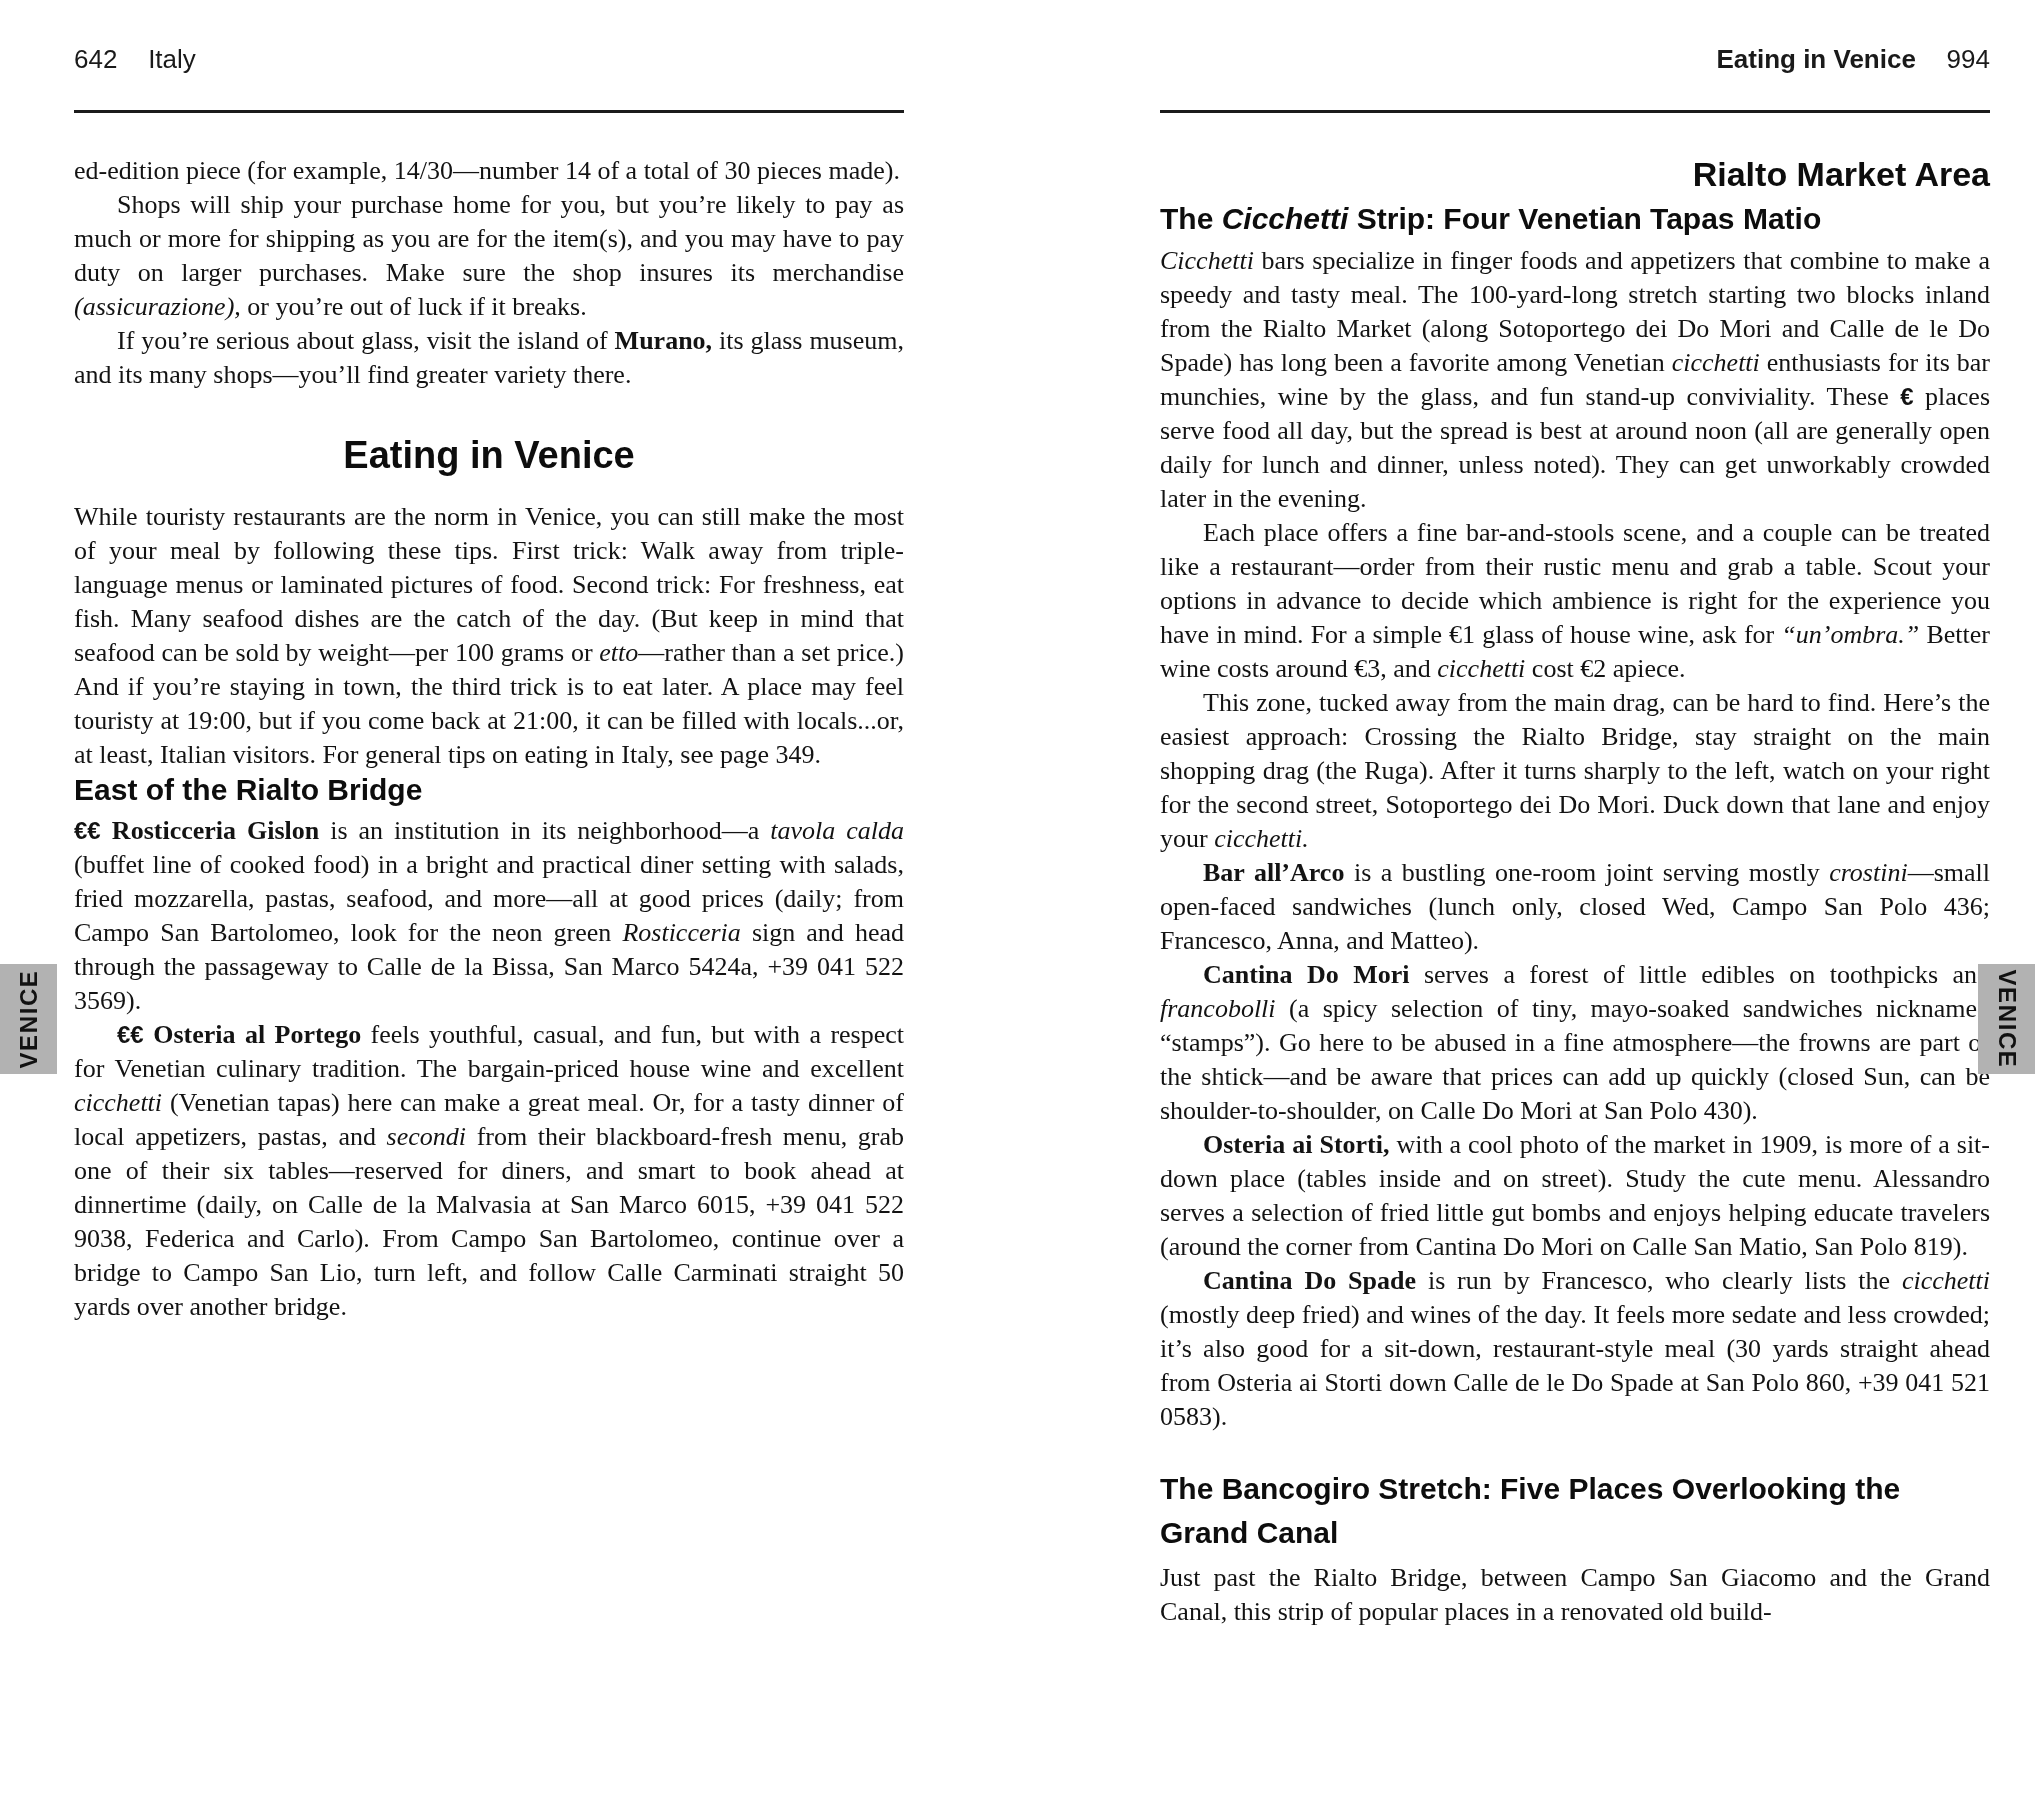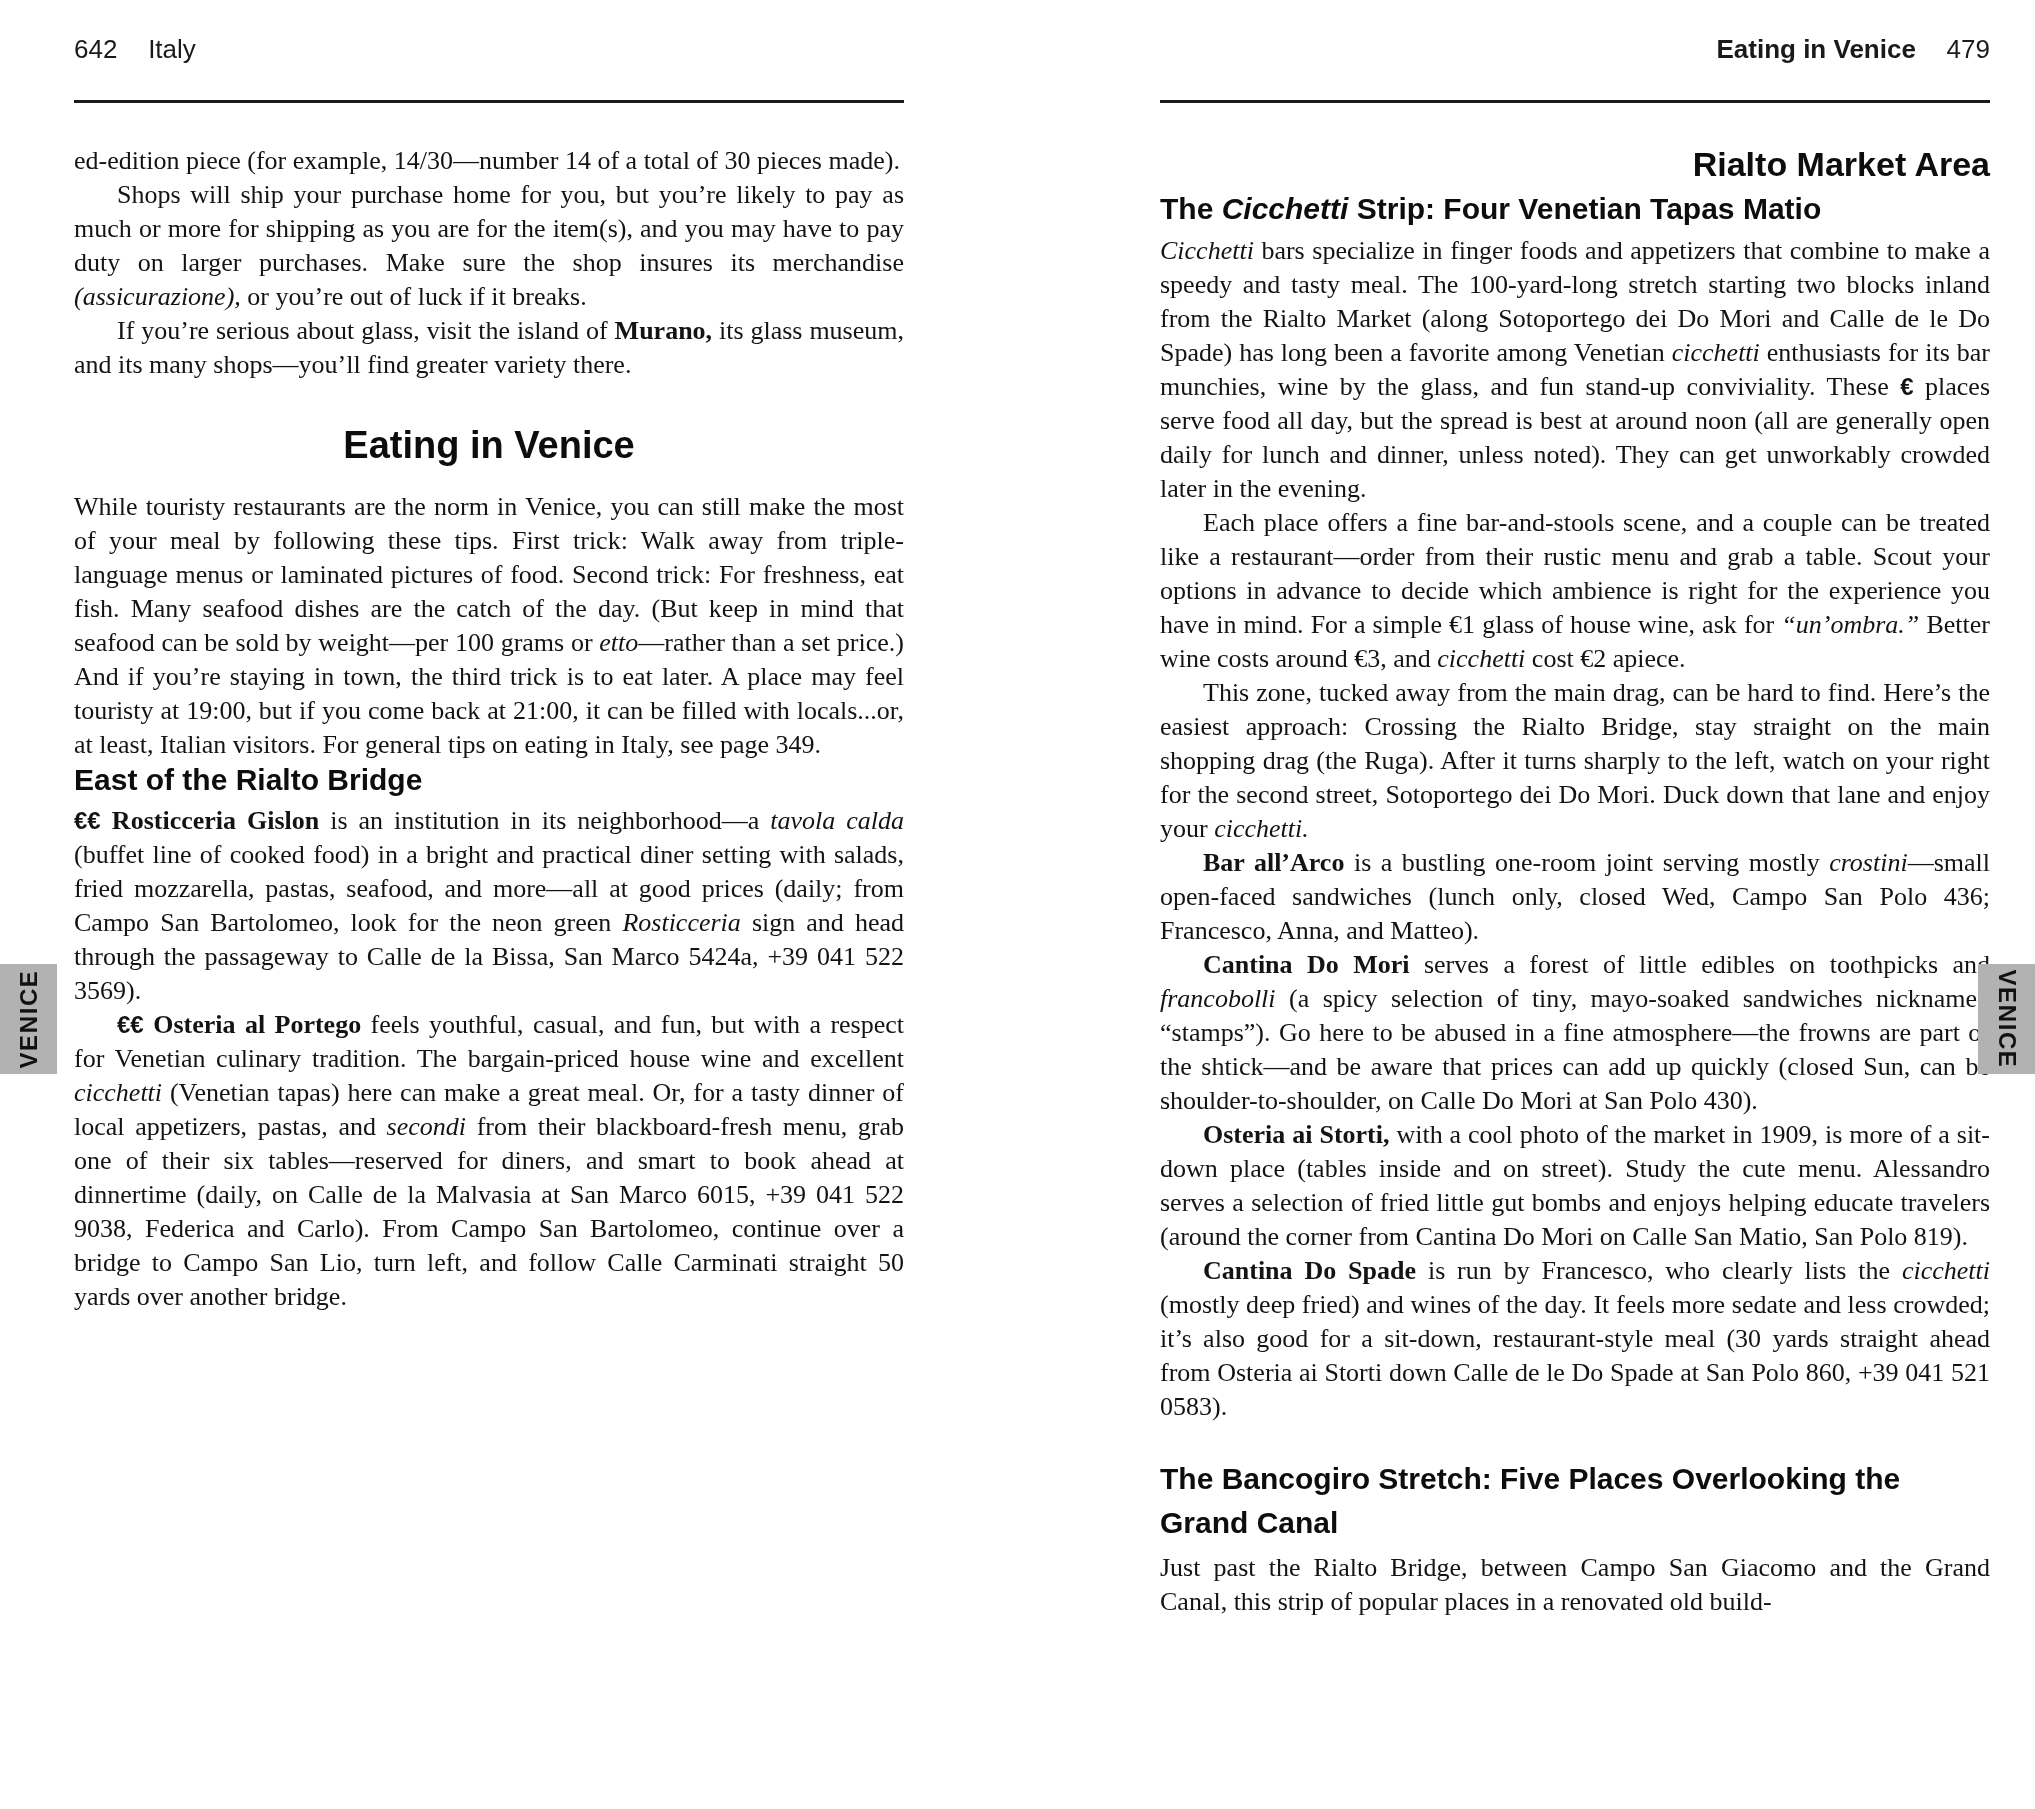--- a/index.html
+++ b/index.html
@@ -1,21 +1,21 @@
 <!DOCTYPE html>
 <html style="font-size:12.5px"><head>
 <meta charset="utf-8">
 <style>
   * { margin:0; padding:0; box-sizing:border-box; }
   html,body { background:#ffffff; }
   .page {
     position:relative; width:2035px; height:1809px;
     background:#ffffff; overflow:hidden; color:#131313;
   }
-  .page-col { position:absolute; top:34px; width:830px; }
+  .page-col { position:absolute; top:44px; width:830px; }
   .col-left  { left:74px; }
   .col-right { left:1160px; }
 
   .pg-header { font:400 26px/31px "Liberation Sans", sans-serif; color:#1a1a1a; white-space:nowrap; }
   .pg-header.right { text-align:right; }
   .hnum  { font-weight:400; }
   .hsec  { margin-left:23.5px; font-weight:400; }
   .htitle{ font-weight:700; margin-right:23.5px; }
   .pg-rule { height:3.1px; background:#1b1b1b; margin-top:35px; }
   .blocks { margin-top:41px; }
@@ -70,21 +70,21 @@
         <p class="blk-p"><span>While touristy restaurants are the norm in Venice, you can still make the most of your meal by following these tips. First trick: Walk away from triple-language menus or laminated pictures of food. Second trick: For freshness, eat fish. Many seafood dishes are the catch of the day. (But keep in mind that seafood can be sold by weight—per 100 grams or </span><span class="i">etto</span><span>—rather than a set price.) And if you’re staying in town, the third trick is to eat later. A place may feel touristy at 19:00, but if you come back at 21:00, it can be filled with locals...or, at least, Italian visitors. For general tips on eating in Italy, see page 349.</span></p>
         <div class="blk-h3"><span>East of the Rialto Bridge</span></div>
         <p class="blk-p"><span class="euro">€€ </span><span class="b">Rosticceria Gislon</span><span> is an institution in its neighborhood—a </span><span class="i">tavola calda</span><span> (buffet line of cooked food) in a bright and practical diner setting with salads, fried mozzarella, pastas, seafood, and more—all at good prices (daily; from Campo San Bartolomeo, look for the neon green </span><span class="i">Rosticceria</span><span> sign and head through the passageway to Calle de la Bissa, San Marco 5424a, +39 041 522 3569).</span></p>
         <p class="blk-p indent"><span class="euro">€€ </span><span class="b">Osteria al Portego</span><span> feels youthful, casual, and fun, but with a respect for Venetian culinary tradition. The bargain-priced house wine and excellent </span><span class="i">cicchetti</span><span> (Venetian tapas) here can make a great meal. Or, for a tasty dinner of local appetizers, pastas, and </span><span class="i">secondi</span><span> from their blackboard-fresh menu, grab one of their six tables—reserved for diners, and smart to book ahead at dinnertime (daily, on Calle de la Malvasia at San Marco 6015, +39 041 522 9038, Federica and Carlo). From Campo San Bartolomeo, continue over a bridge to Campo San Lio, turn left, and follow Calle Carminati straight 50 yards over another bridge.</span></p>
       </div>
   </div>
 
   <div class="page-col col-right">
     <div class="pg-header right">
       <span class="htitle">Eating in Venice</span>
-      <span class="hnum">479</span>
+      <span class="hnum">994</span>
     </div>
     <div class="pg-rule"></div>
     <div class="blocks">
         <div class="blk-h1b"><span>Rialto Market Area</span></div>
         <div class="blk-h3"><span>The </span><span class="i">Cicchetti</span><span> Strip: Four Venetian Tapas Matio</span></div>
         <p class="blk-p"><span class="i">Cicchetti</span><span> bars specialize in finger foods and appetizers that combine to make a speedy and tasty meal. The 100-yard-long stretch starting two blocks inland from the Rialto Market (along Sotoportego dei Do Mori and Calle de le Do Spade) has long been a favorite among Venetian </span><span class="i">cicchetti</span><span> enthusiasts for its bar munchies, wine by the glass, and fun stand-up conviviality. These </span><span class="euro">€</span><span> places serve food all day, but the spread is best at around noon (all are generally open daily for lunch and dinner, unless noted). They can get unworkably crowded later in the evening.</span></p>
         <p class="blk-p indent"><span>Each place offers a fine bar-and-stools scene, and a couple can be treated like a restaurant—order from their rustic menu and grab a table. Scout your options in advance to decide which ambience is right for the experience you have in mind. For a simple €1 glass of house wine, ask for </span><span class="i">“un’ombra.”</span><span> Better wine costs around €3, and </span><span class="i">cicchetti</span><span> cost €2 apiece.</span></p>
         <p class="blk-p indent"><span>This zone, tucked away from the main drag, can be hard to find. Here’s the easiest approach: Crossing the Rialto Bridge, stay straight on the main shopping drag (the Ruga). After it turns sharply to the left, watch on your right for the second street, Sotoportego dei Do Mori. Duck down that lane and enjoy your </span><span class="i">cicchetti.</span></p>
         <p class="blk-p indent"><span class="b">Bar all’Arco</span><span> is a bustling one-room joint serving mostly </span><span class="i">crostini</span><span>—small open-faced sandwiches (lunch only, closed Wed, Campo San Polo 436; Francesco, Anna, and Matteo).</span></p>
         <p class="blk-p indent"><span class="b">Cantina Do Mori</span><span> serves a forest of little edibles on toothpicks and </span><span class="i">francobolli</span><span> (a spicy selection of tiny, mayo-soaked sandwiches nicknamed “stamps”). Go here to be abused in a fine atmosphere—the frowns are part of the shtick—and be aware that prices can add up quickly (closed Sun, can be shoulder-to-shoulder, on Calle Do Mori at San Polo 430).</span></p>

